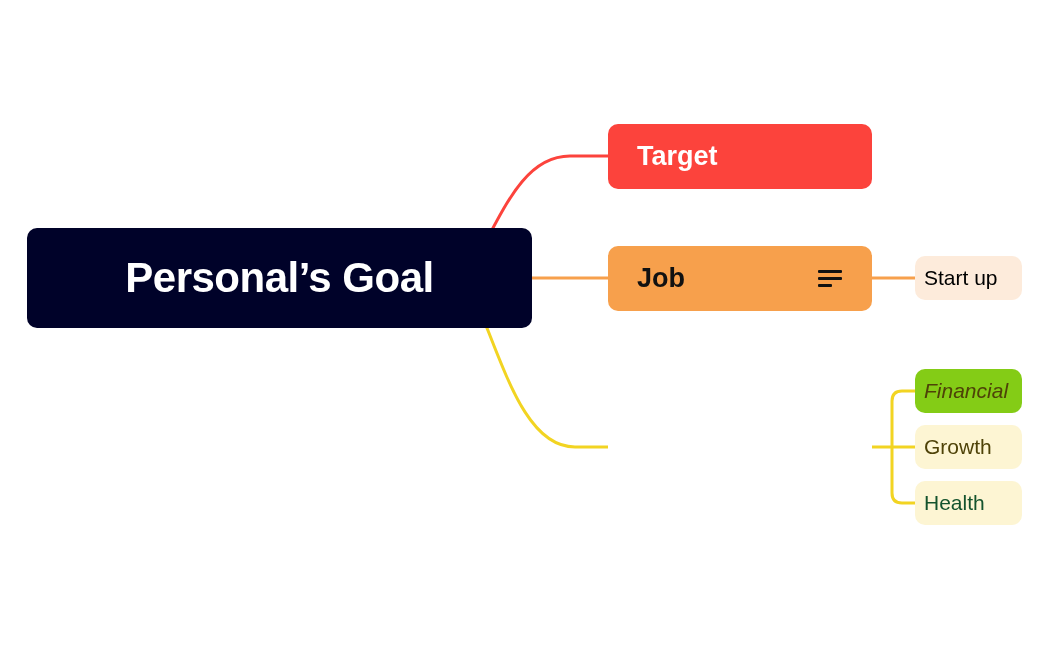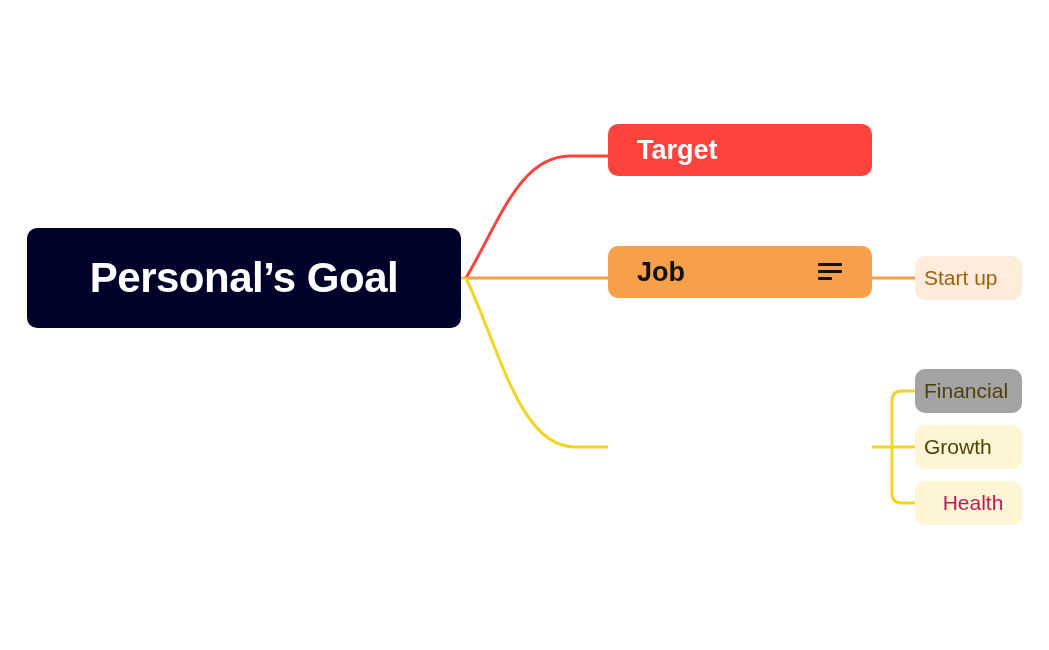--- a/index.html
+++ b/index.html
@@ -8,26 +8,26 @@
     position: relative; overflow: hidden;
     font-family: "Liberation Sans", "DejaVu Sans", sans-serif;
   }
   .canvas { position: absolute; left: 0; top: 0; width: 1049px; height: 650px; }
   svg.links { position: absolute; left: 0; top: 0; width: 1049px; height: 650px; }
   .node {
     position: absolute; box-sizing: border-box;
     display: flex; align-items: center;
   }
   .root {
-    left: 27px; top: 228px; width: 434px; height: 100px;
+    left: 27px; top: 228px; width: 505px; height: 100px;
     border-radius: 10px; justify-content: center;
     color: #ffffff; font-size: 42px; font-weight: bold; letter-spacing: -0.5px;
   }
   .main {
-    left: 608px; width: 264px; height: 52px; border-radius: 10px;
+    left: 608px; width: 264px; height: 65px; border-radius: 10px;
     padding-left: 29px; padding-right: 30px;
     font-size: 27px; font-weight: bold;
   }
   .main .label { flex: 0 0 auto; }
   .main .spacer { flex: 1 1 auto; }
   .notes-icon {
     width: 24px; height: 18px; position: relative; flex: 0 0 auto; margin-left: 20px;
   }
   .notes-icon span {
     position: absolute; left: 0; height: 3px; background: #111111; border-radius: 1px;
@@ -72,29 +72,29 @@
     <span class="label">Job</span>
     <span class="spacer"></span>
     <span class="notes-icon">
         <span></span>
         <span></span>
         <span></span>
       </span>
   </div>
 
 
-  <div class="node sub" style="top:256px; background:#FDEBDB; color:#a16207;">
+  <div class="node sub" style="top:256px; background:#FDEBDB; color:#000000;">
     <span>Start up</span>
   </div>
 
-  <div class="node sub" style="top:369px; background:#a3a3a3; color:#4E4208;">
+  <div class="node sub" style="top:369px; background:#84cc16; color:#4E4208;font-style:italic;">
     <span>Financial</span>
   </div>
 
   <div class="node sub" style="top:425px; background:#FDF5D3; color:#4E4208;">
     <span>Growth</span>
   </div>
 
-  <div class="node sub" style="top:481px; background:#FDF5D3; color:#be185d;justify-content:center;">
+  <div class="node sub" style="top:481px; background:#FDF5D3; color:#14532d;">
     <span>Health</span>
   </div>
 
 </div>
 
 </body></html>

